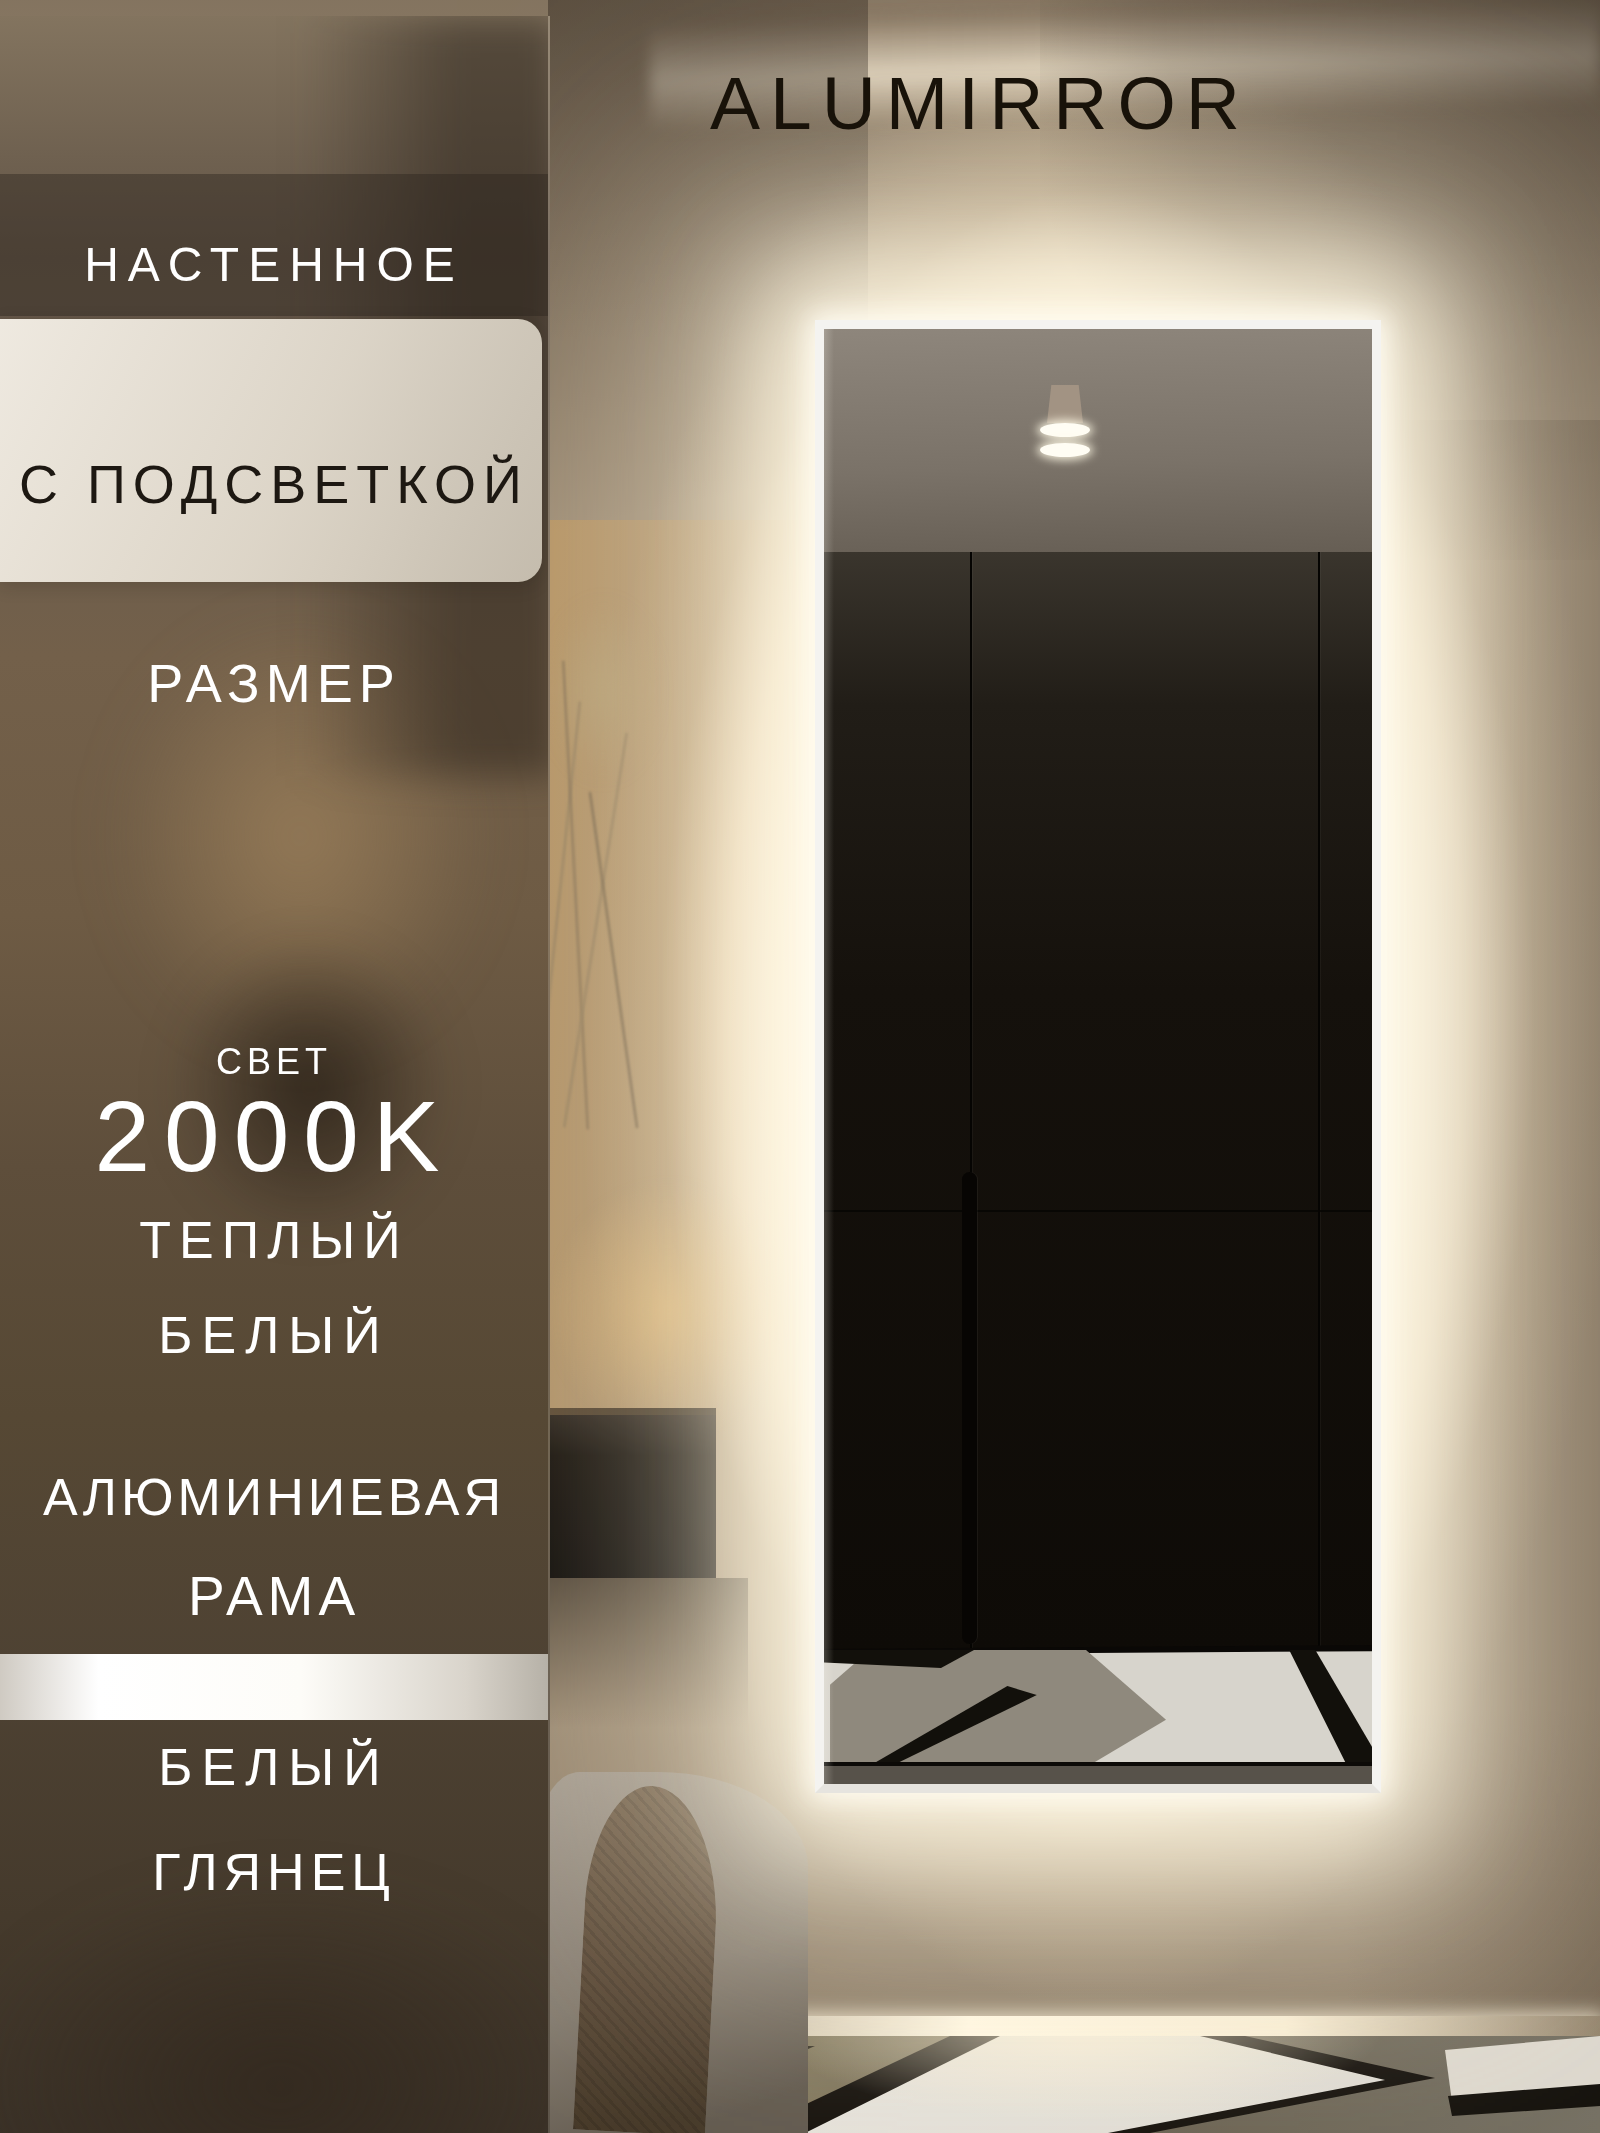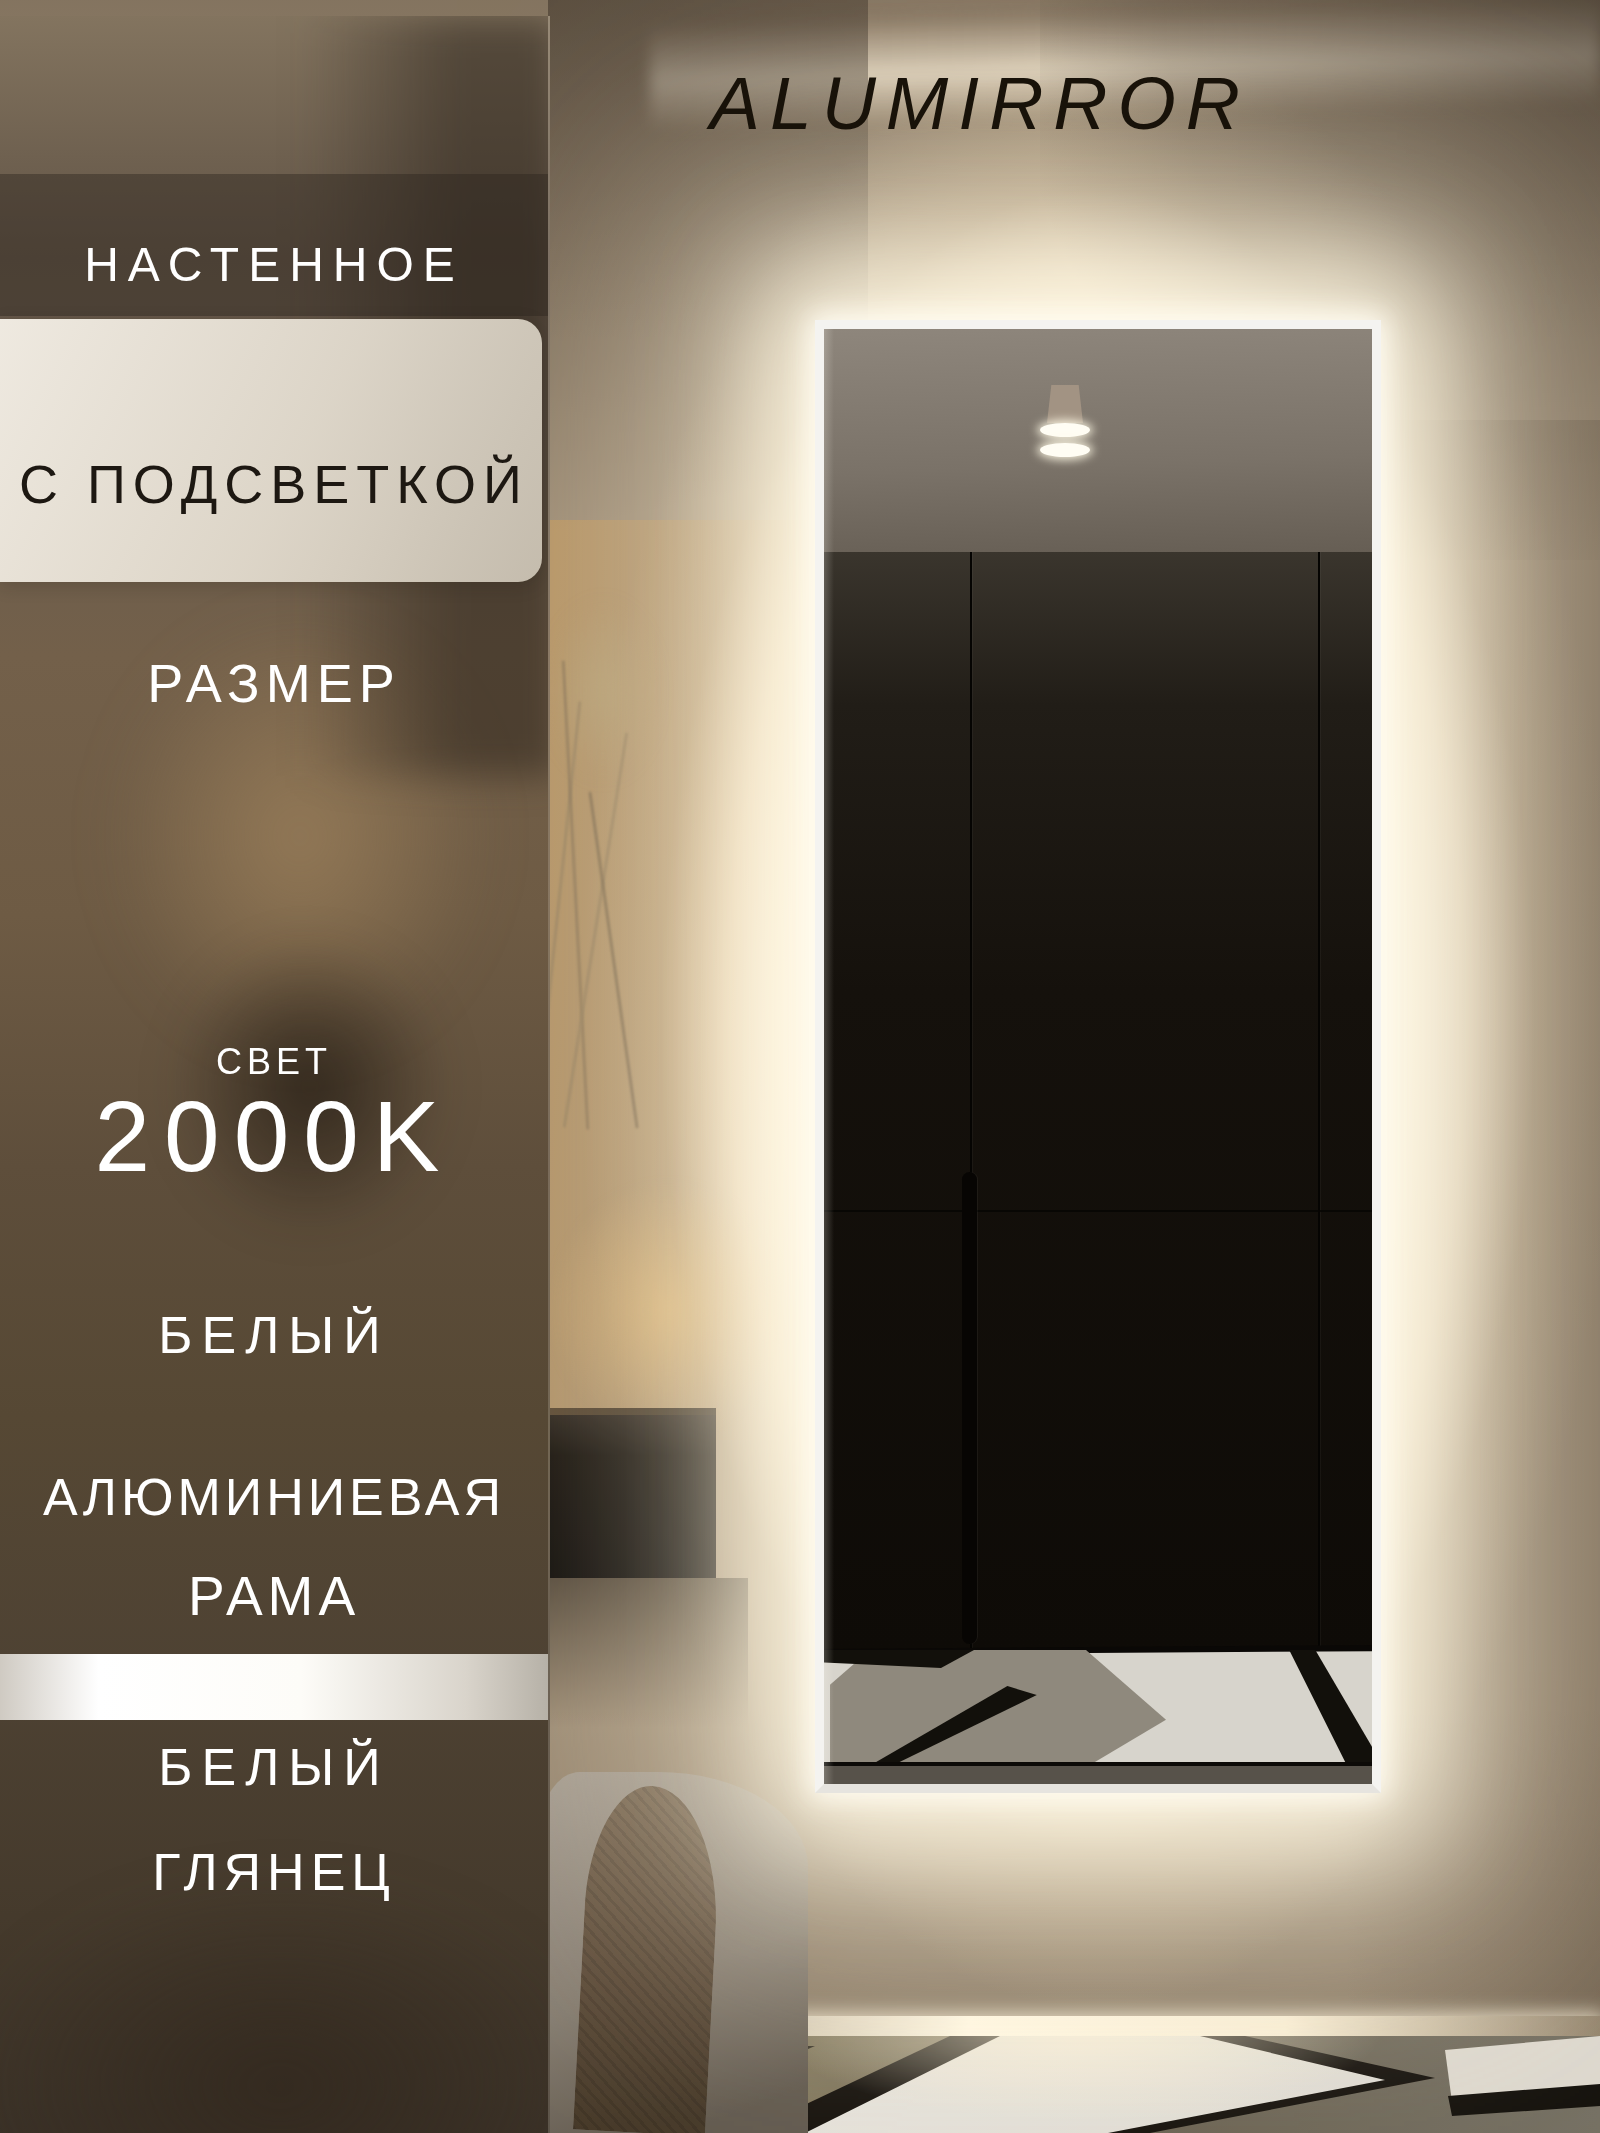--- a/index.html
+++ b/index.html
@@ -1,21 +1,21 @@
 <!DOCTYPE html>
 <html><head>
 <meta charset="utf-8">
 <style>
   html,body{margin:0;padding:0;background:#1a1611;}
   .canvas{position:relative;width:1600px;height:2133px;overflow:hidden;
           font-family:"Liberation Sans", sans-serif;background:#9c8b74;}
   .abs{position:absolute;}
 
   
-  .photo{position:absolute;inset:0;font-style:italic;}
+  .photo{position:absolute;inset:0;}
   .wall{position:absolute;inset:0;background-color:#9c8b74;background-image:
       radial-gradient(520px 990px at 1098px 1020px,
         #fffef9 46%, #fcf4e2 60%, rgba(244,228,200,.88) 71%,
         rgba(206,186,153,.45) 84%, rgba(150,132,108,0) 100%),
       linear-gradient(180deg, rgba(92,78,62,.38) 0%, rgba(0,0,0,0) 16%,
         rgba(0,0,0,0) 80%, rgba(80,68,54,.28) 97%);}
   .streak-top{left:650px;top:8px;width:950px;height:110px;
       background:linear-gradient(180deg, rgba(120,100,78,.35) 0%, rgba(255,244,222,.85) 55%, rgba(140,118,92,.15) 100%);
       filter:blur(7px);transform:skewY(-1.6deg);opacity:.8;}
   .shade-tl{left:548px;top:0;width:320px;height:600px;
@@ -232,20 +232,21 @@
     <div class="band-light abs"></div>
     <div class="band-white abs"></div>
 
     <div class="t t-headline-top">НАСТЕННОЕ</div>
     <div class="t t-dark t-product-sub">С ПОДСВЕТКОЙ</div>
 
     <div class="t t-size-label">РАЗМЕР</div>
 
     <div class="t t-light-label">СВЕТ</div>
     <div class="t t-light-value">2000K</div>
+    <div class="t t-light1">ТЕПЛЫЙ</div>
     <div class="t t-light2">БЕЛЫЙ</div>
 
     <div class="t t-frame2">РАМА</div>
     <div class="t t-frame1">АЛЮМИНИЕВАЯ</div>
 
     <div class="t t-finish1">БЕЛЫЙ</div>
     <div class="t t-finish2">ГЛЯНЕЦ</div>
   </aside>
 
 </div>

